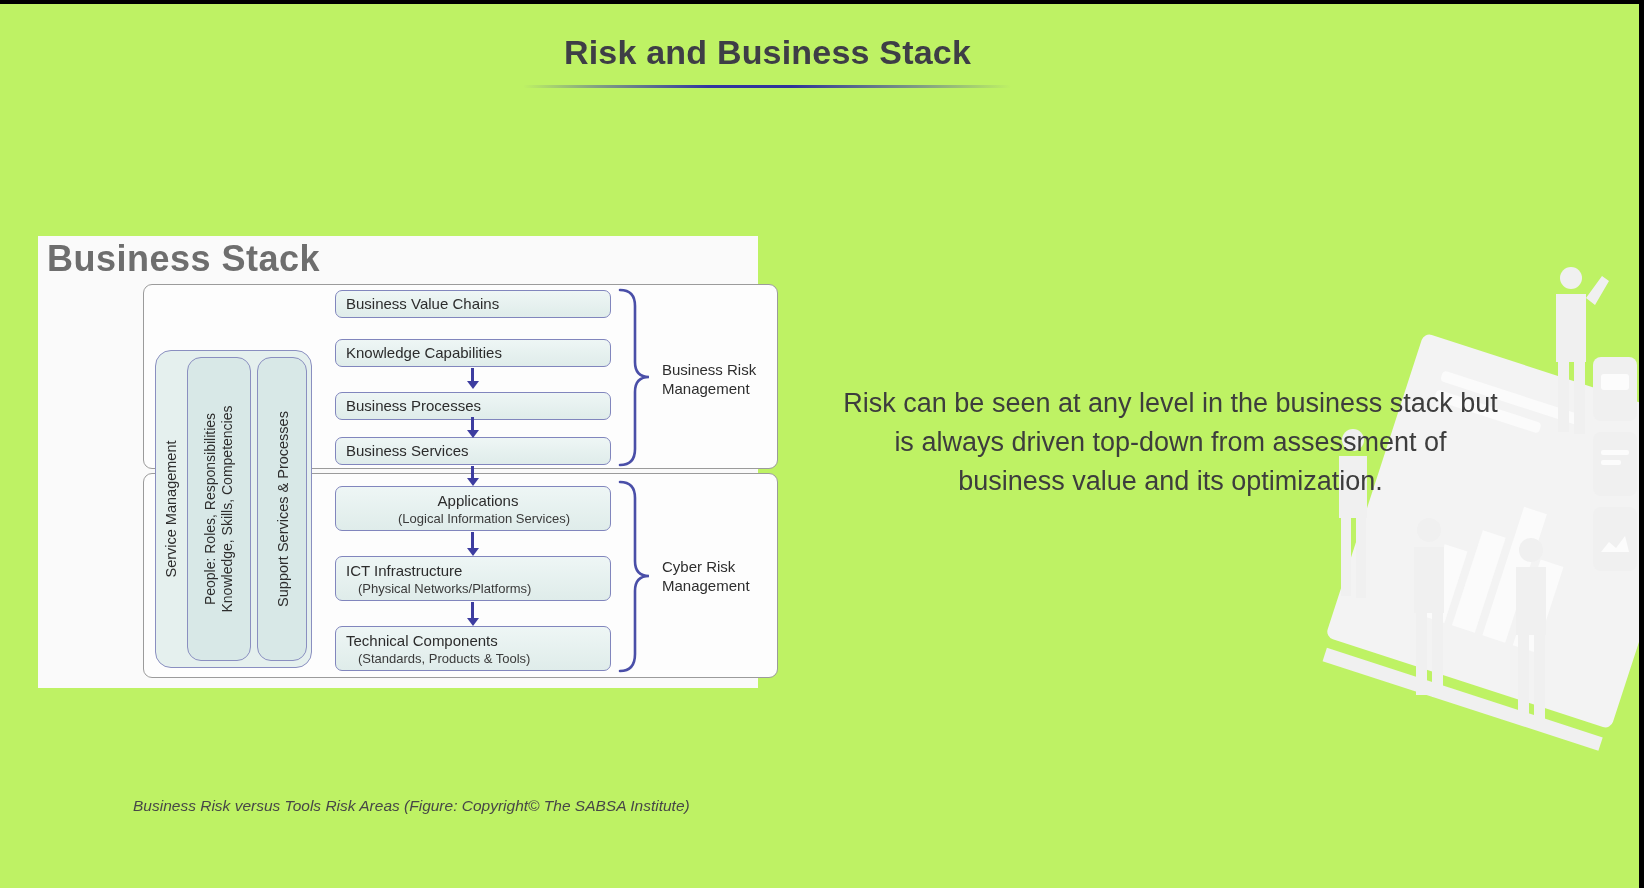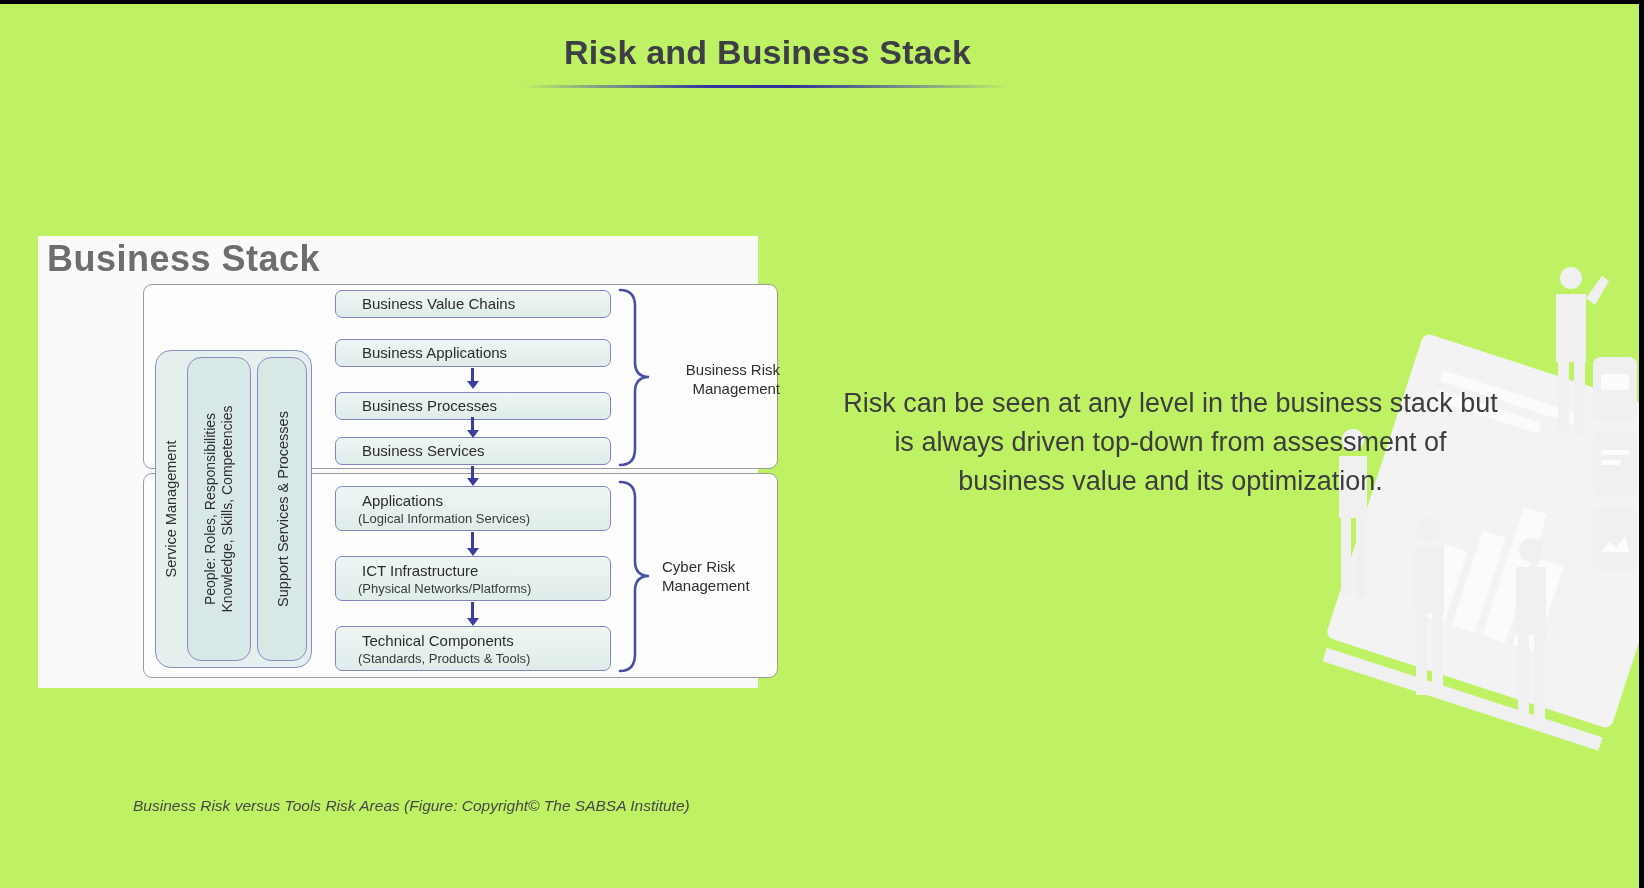--- a/index.html
+++ b/index.html
@@ -50,51 +50,51 @@
   .v-service{left:12px;top:493px;width:318px;height:32px;line-height:32px;font-size:14.5px;}
   .v-people{left:67px;top:478px;width:305px;height:62px;font-size:14px;line-height:17px;padding-top:13px;box-sizing:border-box;}
   .v-support{left:130px;top:483px;width:305px;height:52px;line-height:52px;font-size:14.5px;}
 
   
   .sbox{
     position:absolute;left:335px;width:276px;box-sizing:border-box;
     background:linear-gradient(#eef6f5,#dfecea);
     border:1.5px solid #8186bd;border-radius:7px;color:#2c2c2c;
   }
-  .sbox .sbox-title{display:block;font-size:15px;padding-left:26px;border-radius:12px;}
+  .sbox .sbox-title{display:block;font-size:15px;padding-left:10px;border-radius:12px;}
   .sbox.single .sbox-title{line-height:25px;}
   .sbox.two{padding-top:4px;}
   .sbox .sbox-sub{display:block;font-size:13px;padding-left:22px;line-height:17px;color:#3a3a3a;}
   .sbox.two .sbox-title{line-height:19px;}
   .b1{top:290px;height:28px;}
   .b2{top:339px;height:28px;}
   .b3{top:392px;height:28px;}
   .b4{top:437px;height:28px;}
-  .b5{top:486px;height:45px;}
+  .b5{top:486px;height:45px;text-align:center;}
   .b6{top:556px;height:45px;}
   .b7{top:626px;height:45px;}
 
   
   .flow-arrow{position:absolute;left:471px;width:3px;background:#3d3da0;}
   .flow-arrow::after{
     content:"";position:absolute;left:-4.5px;bottom:-8px;width:0;height:0;
     border-left:6px solid transparent;border-right:6px solid transparent;border-top:8px solid #3d3da0;
   }
   .a1{top:368px;height:13px;}
   .a2{top:417px;height:13px;}
   .a3{top:466px;height:12px;}
   .a4{top:532px;height:16px;}
   .a5{top:602px;height:16px;}
 
   
   .brace{position:absolute;}
   .brace-top{left:618px;top:288px;}
   .brace-bottom{left:618px;top:480px;}
   .brace-label{position:absolute;font-size:15px;line-height:19px;color:#2e2e2e;}
-  .bl-top{left:662px;top:360px;width:118px;text-align:right;}
+  .bl-top{left:662px;top:360px;width:118px;}
   .bl-bottom{left:662px;top:557px;width:98px;}
 
   
   .paragraph{
     position:absolute;left:838px;top:384px;width:665px;
     text-align:center;font-size:27px;line-height:39px;color:#3d3d3d;
   }
 
   
   .caption{position:absolute;left:133px;top:797px;font-size:15.5px;font-style:italic;color:#474747;}
@@ -164,21 +164,21 @@
   <div class="vlabel v-people">
     <span>People: Roles, Responsibilities</span><br>
     <span>Knowledge, Skills, Competencies</span>
   </div>
   <div class="vlabel v-support">Support Services &amp; Processes</div>
 
   <div class="sbox single b1">
     <span class="sbox-title">Business Value Chains</span>
   </div>
   <div class="sbox single b2">
-    <span class="sbox-title">Business Applications</span>
+    <span class="sbox-title">Knowledge Capabilities</span>
   </div>
   <div class="sbox single b3">
     <span class="sbox-title">Business Processes</span>
   </div>
   <div class="sbox single b4">
     <span class="sbox-title">Business Services</span>
   </div>
   <div class="sbox two b5">
     <span class="sbox-title">Applications</span>
     <span class="sbox-sub">(Logical Information Services)</span>

